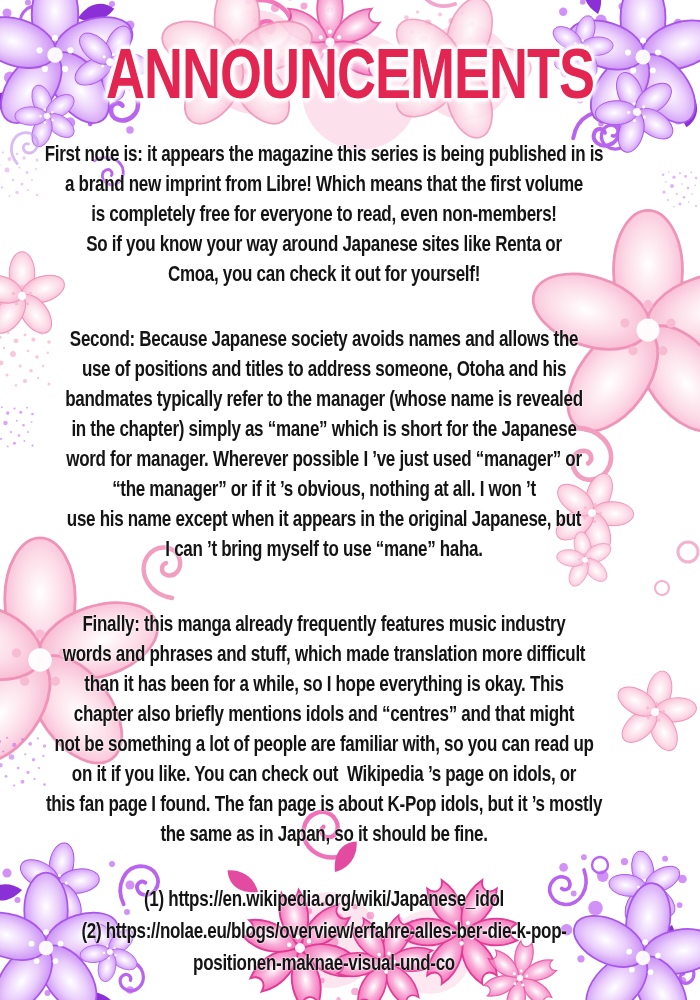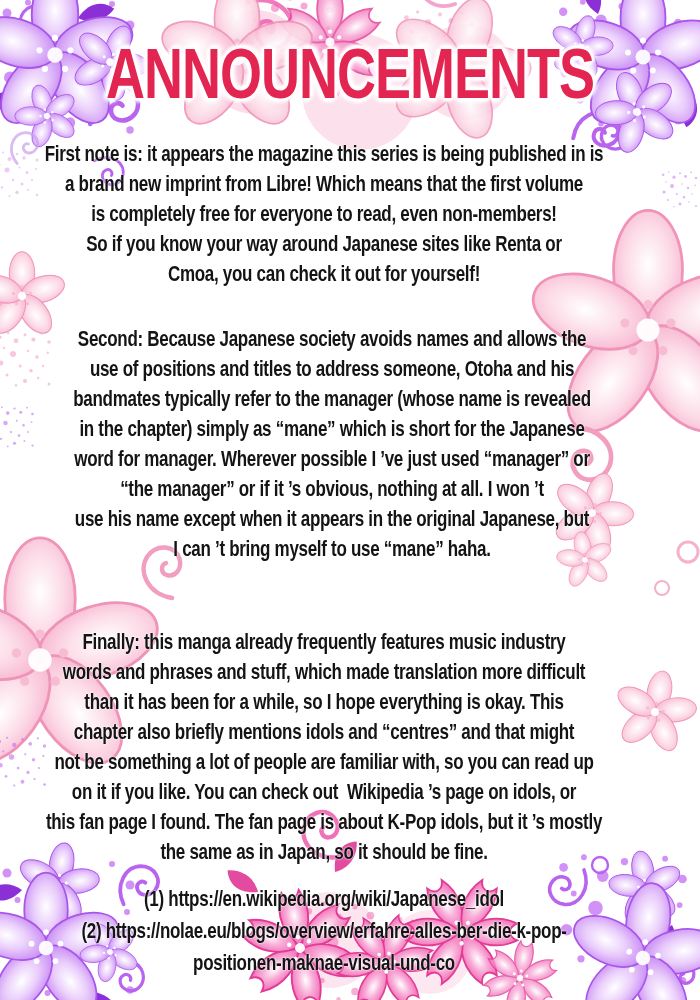--- a/index.html
+++ b/index.html
@@ -24,22 +24,22 @@
   .para{position:absolute;left:0;width:648px;text-align:center;}
   .para .line{
     white-space:pre;
     font-size:17px;font-weight:bold;letter-spacing:-0.3px;
     line-height:30px;height:30px;
     color:var(--body_text,#141414);
     transform:scaleY(1.25);transform-origin:50% 50%;
     text-shadow:0 0 1px #fff,0 0 2px #fff;
   }
   #para-1{top:140px;}
-  #para-2{top:325px;padding-left:8px;}
-  #para-3{top:628px;}
+  #para-2{top:325px;}
+  #para-3{top:610px;}
   #links-block{top:884px;}
   #links-block .line{line-height:32px;height:32px;}
 </style>
 </head>
 <body>
 
 <svg id="decor" xmlns="http://www.w3.org/2000/svg" viewBox="0 0 700 1000">
   <defs>
     <radialGradient id="gpu" cx="50%" cy="45%" r="65%">
       <stop offset="0%" stop-color="#ffffff"></stop>

